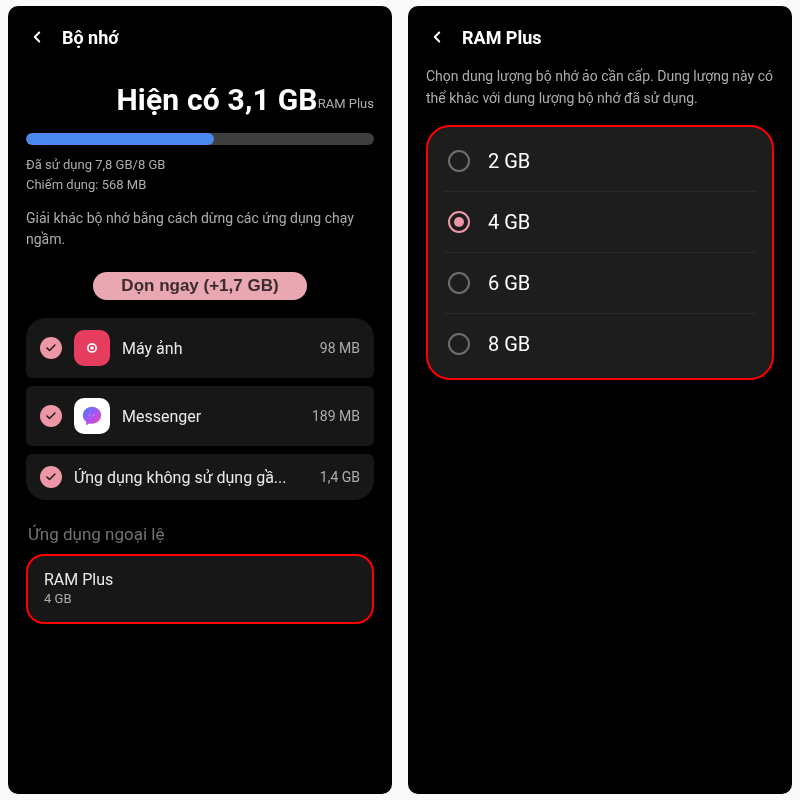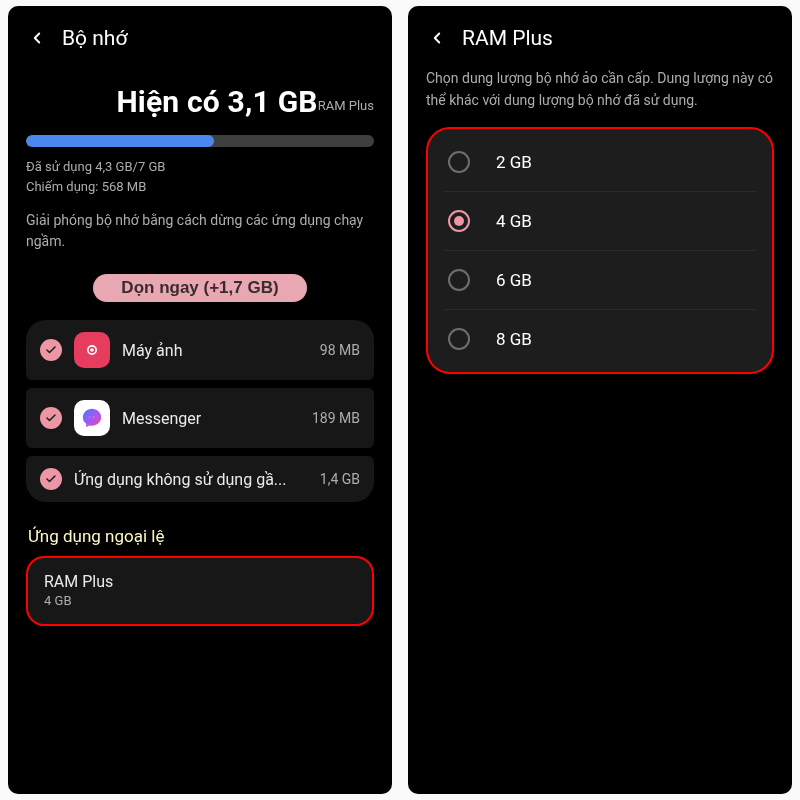--- a/index.html
+++ b/index.html
@@ -36,21 +36,21 @@
     position: relative;
     padding: 14px 18px;
   }
 
   .hdr { display: flex; align-items: center; gap: 14px; margin: 6px 0 18px 0; }
   .back-btn {
     display: inline-flex; align-items: center; justify-content: center;
     width: 22px; height: 22px; color: #fff;
   }
   .back-btn svg { stroke: currentColor; }
-  .hdr-title { font-size: 21px; font-weight: 400; }
+  .hdr-title { font-size: 18px; font-weight: 700; }
 
   .hero { margin-top: 34px; }
   .hero-row { display: flex; align-items: flex-end; justify-content: flex-end; }
   .hero-title { font-size: 30px; font-weight: 700; letter-spacing: .2px; }
   .hero-right { font-size: 13px; color: var(--muted); margin-bottom: 6px; }
   .prog {
     margin-top: 16px; height: 12px; border-radius: 999px; background: var(--gray-bar);
     position: relative; overflow: hidden;
   }
   .prog .fill {
@@ -84,21 +84,21 @@
     display: inline-flex; align-items: center; justify-content: center;
     flex: 0 0 auto;
   }
   .chk svg { stroke: #1c1c1c; }
   .app-icon { width: 36px; height: 36px; border-radius: 10px; flex: 0 0 auto; display:inline-flex; align-items:center; justify-content:center; }
   .app-icon.camera { background: #e63c5e; }
   .app-icon.messenger { background: #fff; }
   .app-name { flex: 1 1 auto; font-size: 16px; color:#eaeaea; white-space: nowrap; overflow:hidden; text-overflow:ellipsis; }
   .app-size { font-size: 14px; color: var(--muted); flex: 0 0 auto; }
 
-  .section-label { margin: 24px 2px 10px 2px; font-size: 17px; color: #fef9c3; }
+  .section-label { margin: 24px 2px 10px 2px; font-size: 17px; color: #737373; }
 
   .ramplus-card {
     background: var(--card); border-radius: 18px; padding: 14px 16px 16px 16px;
     border: 2px solid var(--red-hl);
     cursor: pointer;
   }
   .ramplus-card .t1 { font-size: 16px; color: #eaeaea; }
   .ramplus-card .t2 { font-size: 13px; color: var(--muted); margin-top: 2px; }
 
   
@@ -115,21 +115,21 @@
   .opt + .opt { border-top: 1px solid #2a2a2a; }
   .radio {
     width: 22px; height: 22px; border-radius: 50%;
     border: 2px solid #6e6e6e; position: relative; flex: 0 0 auto;
   }
   .radio.sel { border-color: var(--accent-strong); }
   .radio.sel::after {
     content: ""; position: absolute; inset: 4px; border-radius: 50%;
     background: var(--accent-strong);
   }
-  .opt-label { font-size: 17px; margin-left: 8px; }
+  .opt-label { font-size: 20px; }
 </style>
 </head>
 <body>
 
 <div class="phones">
 
   <div class="phone">
     <div class="hdr">
       <span class="back-btn">
         <svg width="18" height="18" viewBox="0 0 24 24" fill="none" stroke-width="2.5" stroke-linecap="round" stroke-linejoin="round">
@@ -141,24 +141,24 @@
 
     <div class="hero">
       <div class="hero-row">
         <div class="hero-title">Hiện có 3,1 GB</div>
         <div class="hero-right">RAM Plus</div>
       </div>
       <div class="prog">
         <div class="fill" style="width:54%"></div>
       </div>
       <div class="meta">
-        <div>Đã sử dụng 4,3 GB/7 GB</div>
+        <div>Đã sử dụng 7,8 GB/8 GB</div>
         <div>Chiếm dụng: 568 MB</div>
       </div>
-      <div class="desc">Giải phóng bộ nhớ bằng cách dừng các ứng dụng chạy ngầm.</div>
+      <div class="desc">Giải khác bộ nhớ bằng cách dừng các ứng dụng chạy ngầm.</div>
     </div>
 
     <button class="pill-btn">Dọn ngay (+1,7 GB)</button>
 
     <div class="app-list">
       <div class="app-row first">
         <span class="chk">
           <svg width="12" height="12" viewBox="0 0 24 24" fill="none" stroke-width="3" stroke-linecap="round" stroke-linejoin="round">
               <polyline points="20 6 9 17 4 12"></polyline>
             </svg>

